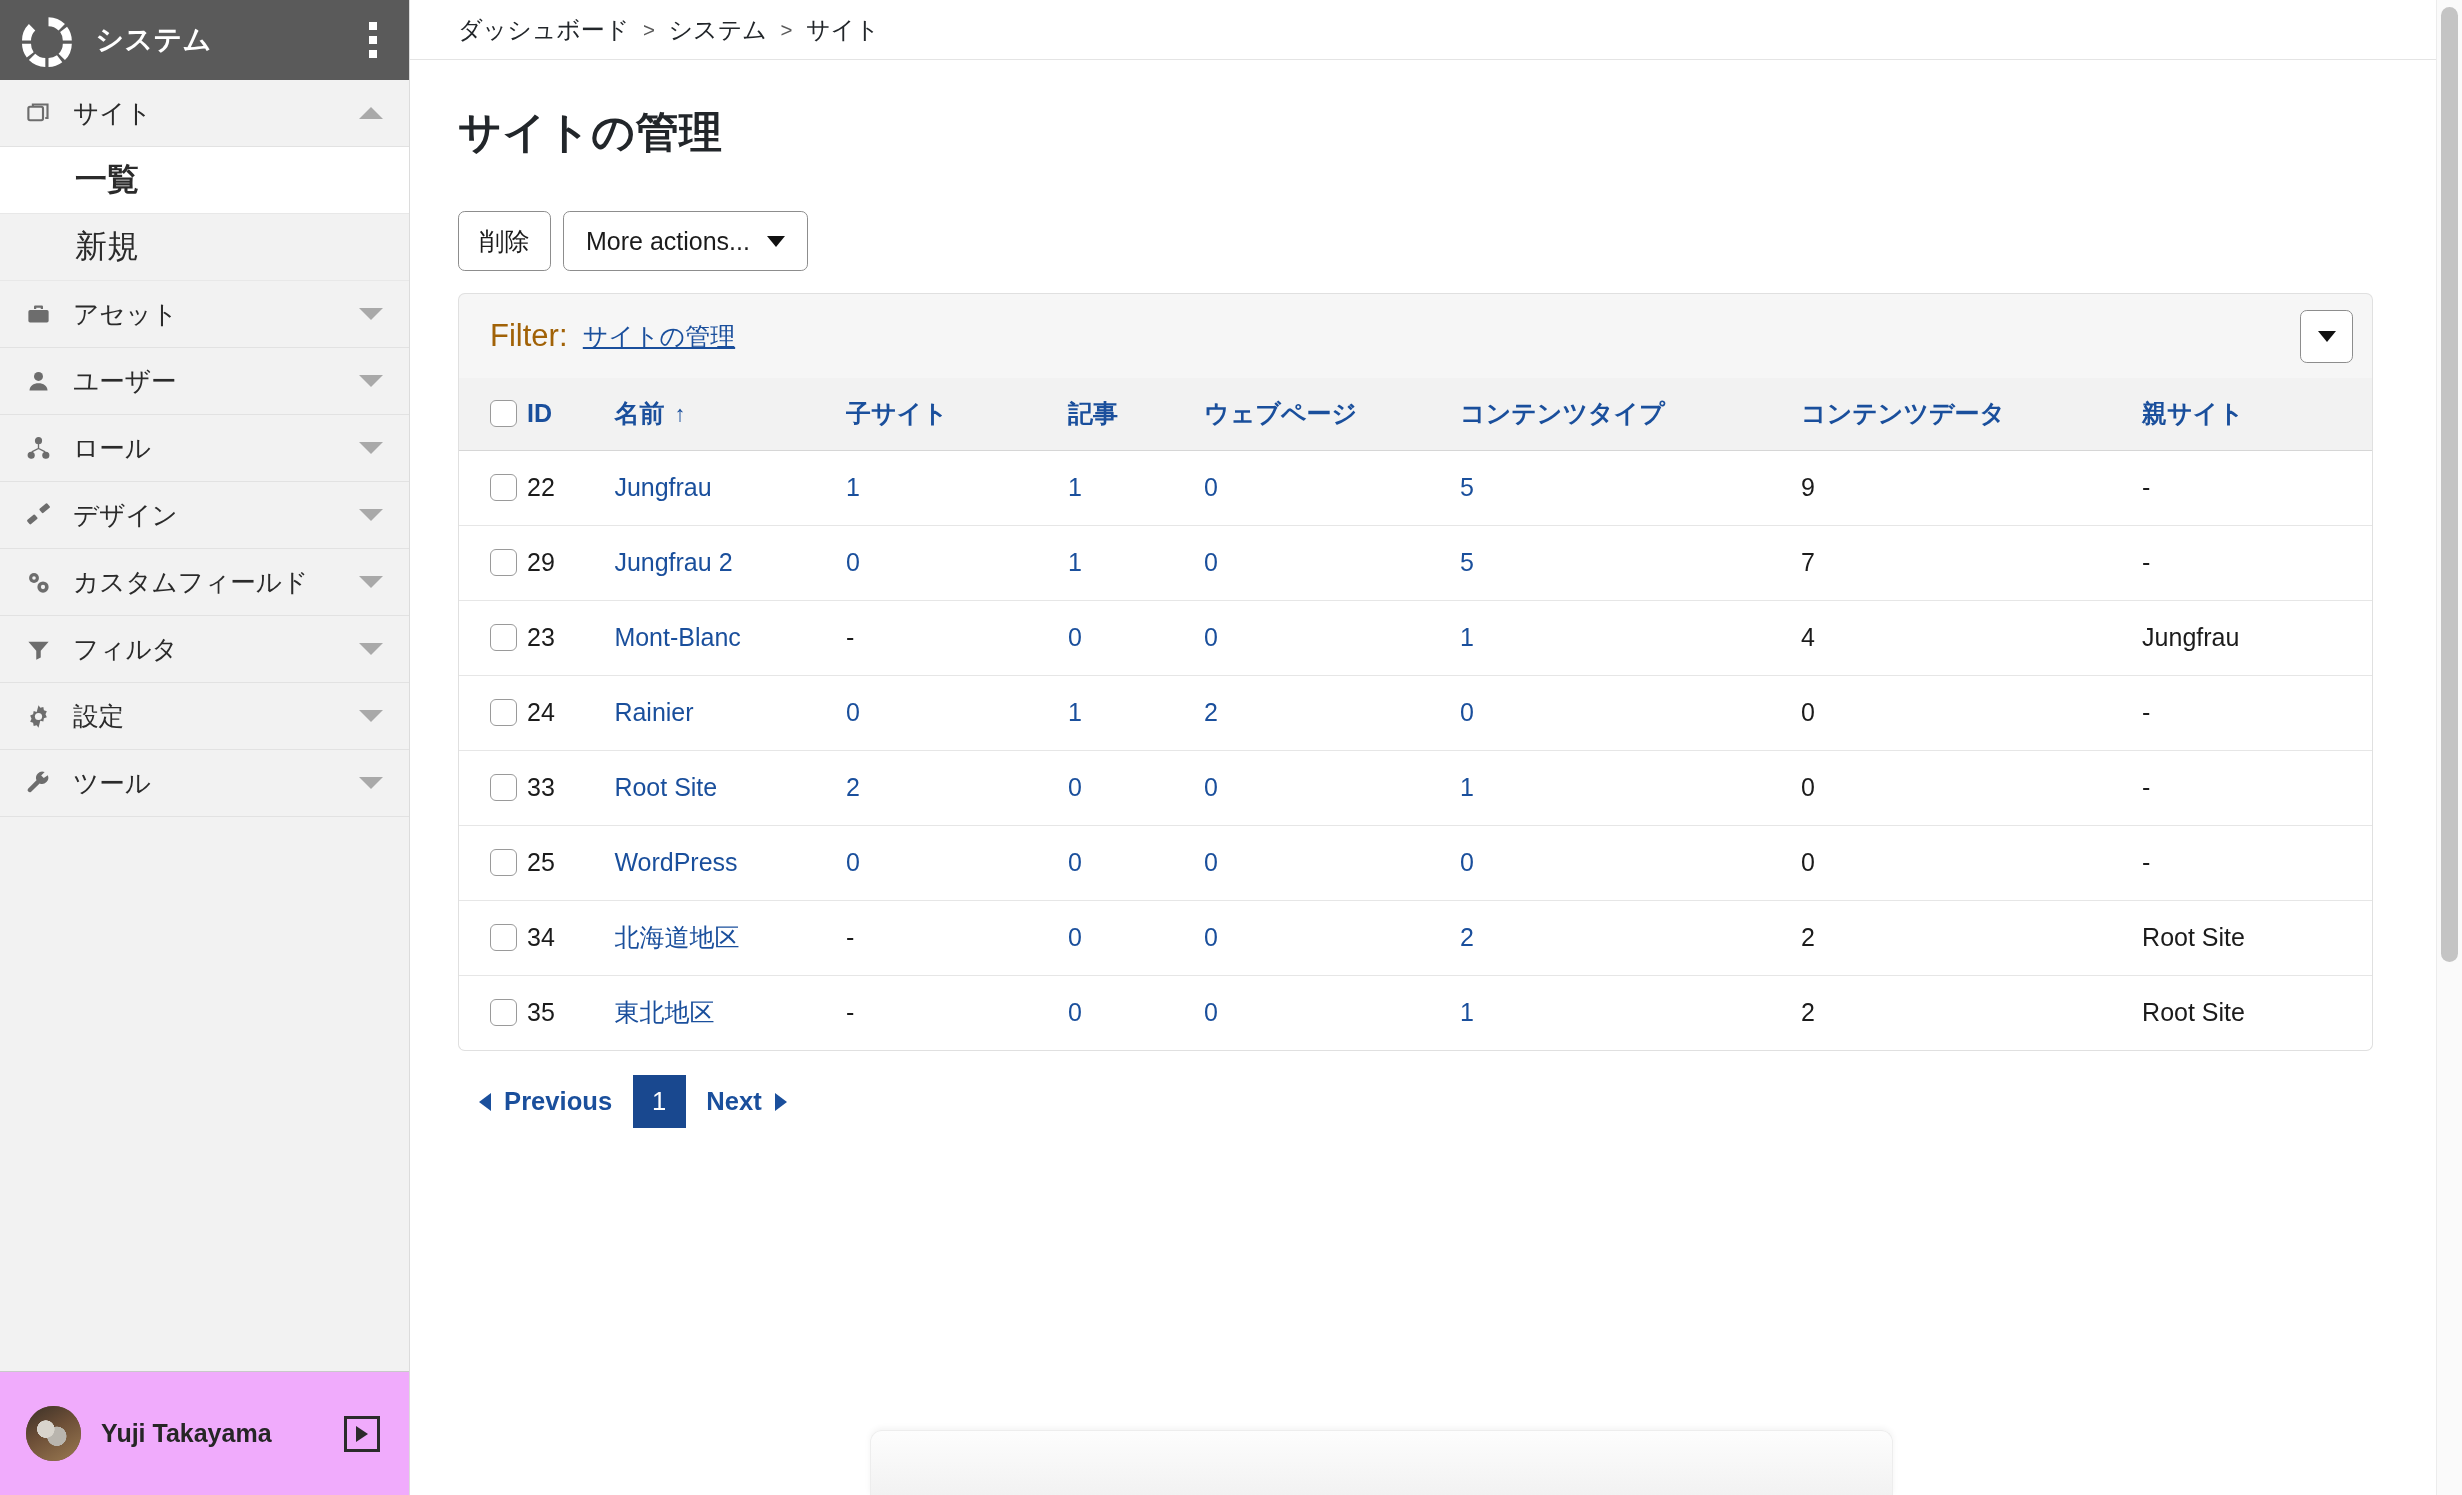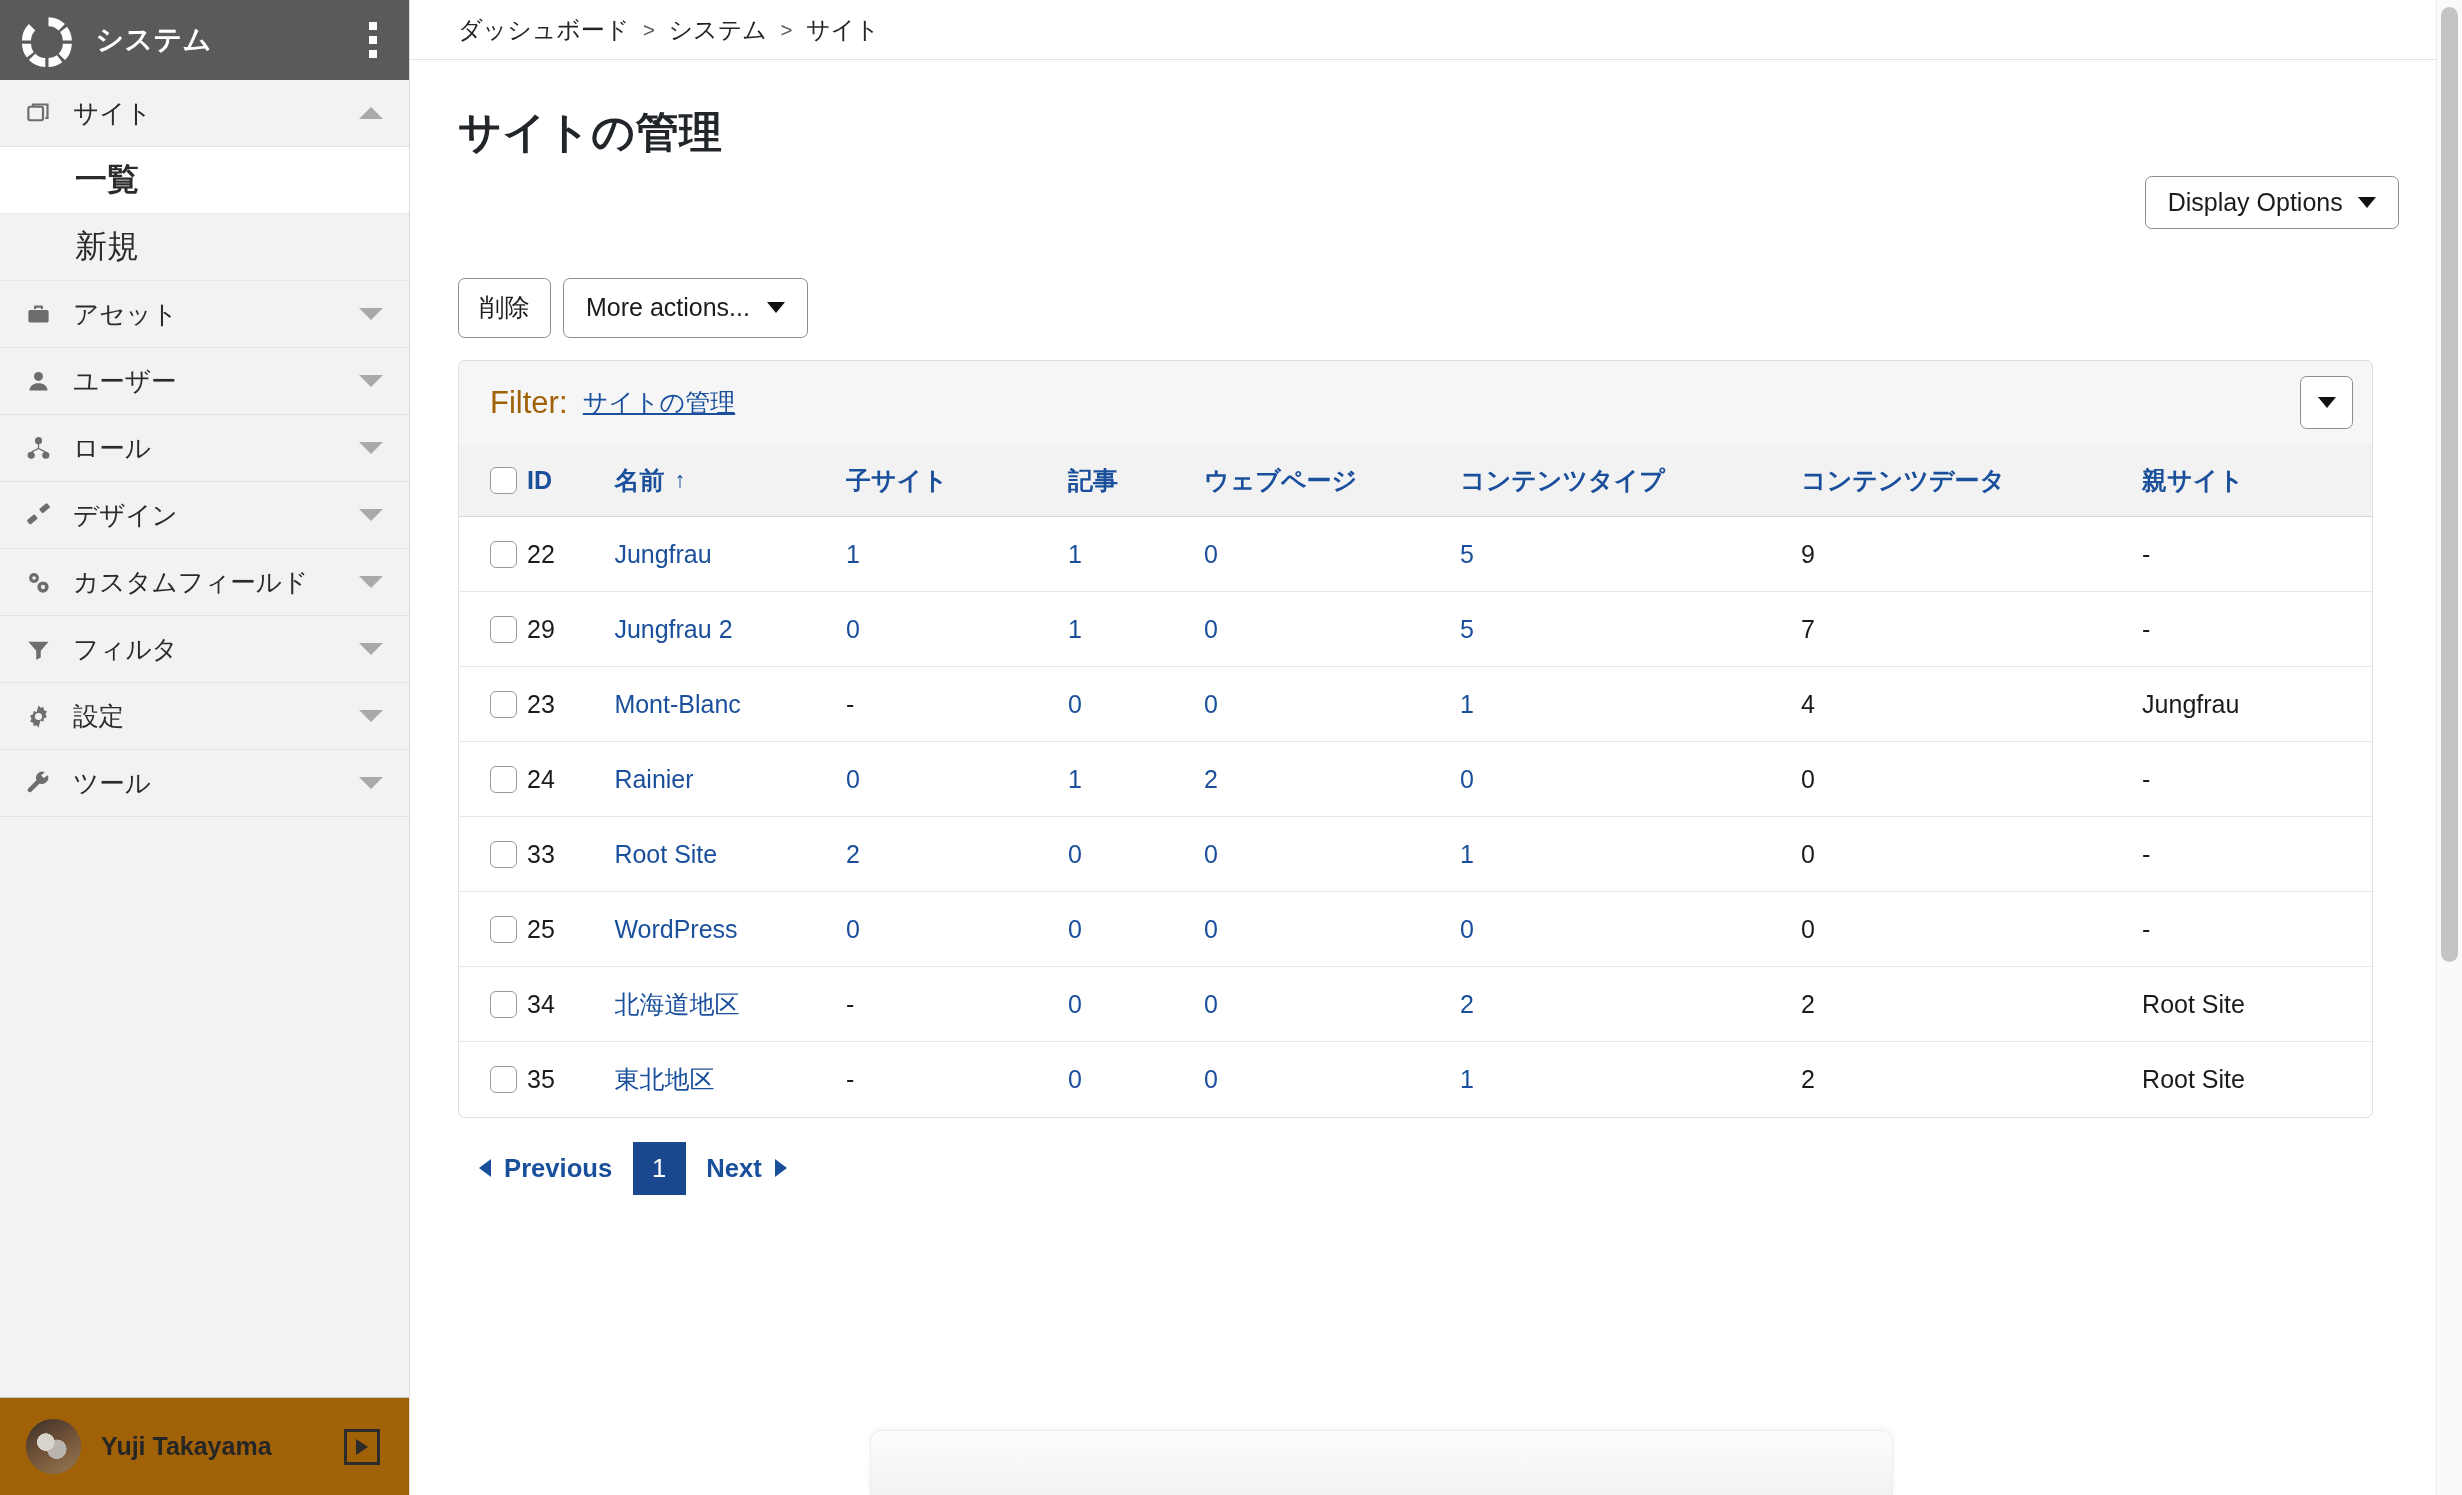--- a/index.html
+++ b/index.html
@@ -53,23 +53,23 @@
 
   .sb-sub {
     height: 67px; display: flex; align-items: center;
     padding-left: 75px; border-bottom: 0.9px solid #e8e8e8;
     font-size: 32px; color: #2b2b2b; cursor: pointer;
     background: #f2f2f2;
   }
   .sb-sub.active { background: #ffffff; font-weight: bold; }
 
   .sb-footer {
-    height: 98px; border-top: 0.9px solid #c9c9c9;
+    height: 124px; border-top: 0.9px solid #c9c9c9;
     display: flex; align-items: center; padding: 0 29px 0 25.6px;
-    background: #a16207;
+    background: #f0abfc;
   }
   .avatar {
     width: 55px; height: 55px; border-radius: 50%;
     flex: 0 0 55px; overflow: hidden; position: relative;
     background: #6b4a32;
   }
   .avatar::before{
     content:""; position:absolute; inset:0;
     background:
       radial-gradient(circle at 36% 42%, #d8d4cc 0 18%, transparent 19%),
@@ -375,26 +375,20 @@
     <div class="crumb">
       <span class="c">ダッシュボード</span>
       <span class="sep">&gt;</span>
       <span class="c">システム</span>
       <span class="sep">&gt;</span>
       <span class="c">サイト</span>
     </div>
 
     <h1 class="page-title">サイトの管理</h1>
 
-    <div class="display-opts-row">
-      <button class="btn btn-display">
-        <span>Display Options</span>
-        <span class="tri-down"></span>
-      </button>
-    </div>
 
     <div class="action-row">
       <button class="btn btn-del">削除</button>
       <button class="btn btn-more">
         <span>More actions...</span>
         <span class="tri-down"></span>
       </button>
     </div>
 
     <div class="filter-panel">

